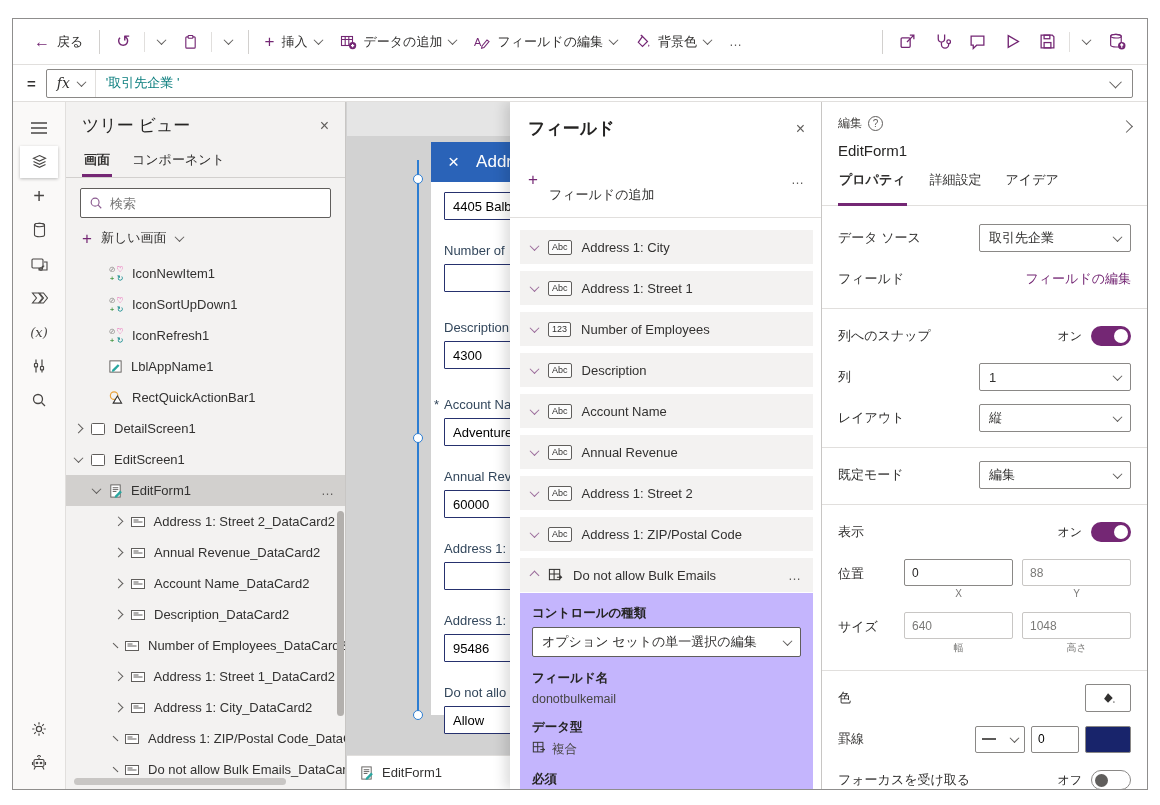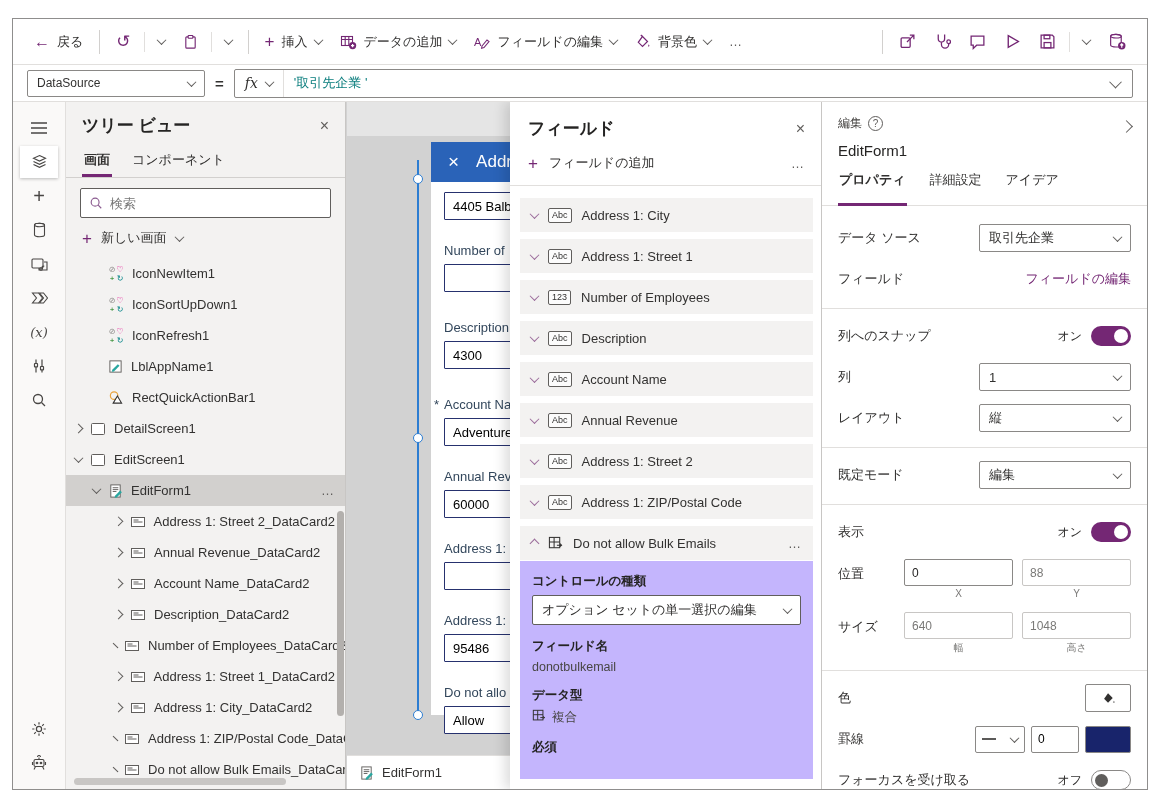--- a/index.html
+++ b/index.html
@@ -37,21 +37,21 @@
   
   .rail { position:absolute; left:0; top:0; bottom:0; width:53px; background:#faf9f8; border-right:1px solid #e1dfdd; display:flex; flex-direction:column; align-items:center; padding:10px 0 8px; z-index:4; }
   .ric { width:38px; height:32px; display:flex; align-items:center; justify-content:center; color:#484644; margin-bottom:2px; font-size:15px; }
   .ric.selt { background:#fff; box-shadow:0 1px 3px rgba(0,0,0,.25); }
   .ric svg { display:block; }
   .railbottom { margin-top:auto; display:flex; flex-direction:column; align-items:center; }
 
   
   .tree { position:absolute; left:53px; top:0; bottom:0; width:280px; background:#f3f2f1; border-right:1px solid #c8c6c4; z-index:4; display:flex; flex-direction:column; }
   .tree-title { display:flex; align-items:center; justify-content:space-between; padding:12px 16px 6px; }
-  .tree-title h1 { font-size:17px; font-weight:700; color:#252423; }
+  .tree-title h1 { font-size:17px; font-weight:400; color:#252423; }
   .xclose { font-size:16px; color:#605e5c; cursor:default; }
   .ttabs { display:flex; gap:18px; padding:4px 16px 0; border-bottom:1px solid #d2d0ce; }
   .ttab { font-size:13px; padding:4px 2px 8px; position:relative; color:#323130; }
   .ttab.active { font-weight:700; }
   .ttab.active::after { content:""; position:absolute; left:0; right:0; bottom:0; height:3px; background:#742774; }
   .searchbox { margin:10px 14px 2px; height:30px; background:#fff; border:1px solid #605e5c; border-radius:2px; display:flex; align-items:center; padding:0 8px; gap:7px; }
   .searchbox input { border:none; outline:none; flex:1; font-size:13px; font-family:inherit; color:#323130; background:transparent; }
   .newscreen { display:flex; align-items:center; gap:9px; padding:9px 16px; font-size:13px; }
   .tlist { flex:1; position:relative; overflow:hidden; padding-top:2px; }
   .titem { height:31px; display:flex; align-items:center; gap:8px; font-size:13px; color:#323130; padding-right:10px; white-space:nowrap; overflow:hidden; }
@@ -231,24 +231,20 @@
       <svg width="18" height="17" viewBox="0 0 17 16">
           <path d="M2.5 3c0-1 2.3-1.7 5-1.7S12.5 2 12.5 3v8.5c0 1-2.3 1.7-5 1.7s-5-.7-5-1.7z" fill="none" stroke="#742774" stroke-width="1.1"></path>
           <ellipse cx="7.5" cy="3" rx="5" ry="1.7" fill="none" stroke="#742774" stroke-width="1.1"></ellipse>
           <circle cx="13" cy="12" r="3.5" fill="#742774"></circle>
           <path d="M13 13.8v-3.4M11.6 11.7l1.4-1.4 1.4 1.4" stroke="#fff" stroke-width="1.1" fill="none"></path>
         </svg>
     </div>
   </div>
 
   <div class="fxbar">
-    <div class="combo">
-      <span>DataSource</span>
-      <span class="chv"></span>
-    </div>
     <span class="eq">=</span>
     <div class="fxbox">
       <div class="fxsel">
         <span class="fxit">fx</span>
         <span class="chv"></span>
       </div>
       <span class="formula">'取引先企業 '</span>
       <span style="padding:0 12px;"><span class="chv big"></span></span>
     </div>
   </div>
@@ -529,21 +525,21 @@
       </div>
     </div>
 
     <div class="fields">
       <div class="fields-title">
         <h2>フィールド</h2>
         <span class="xclose">×</span>
       </div>
       <div class="addfield">
         <span class="plus">+</span>
-        <span style="flex:1;">フィールドの追加</span>
+        <span style="flex:1;margin-top:32px;">フィールドの追加</span>
         <span class="dots">…</span>
       </div>
       <div class="flist">
         <div class="frow">
           <span class="chv purple"></span>
           <span class="badge">Abc</span>
           <span>Address 1: City</span>
         </div>
         <div class="frow">
           <span class="chv purple"></span>

